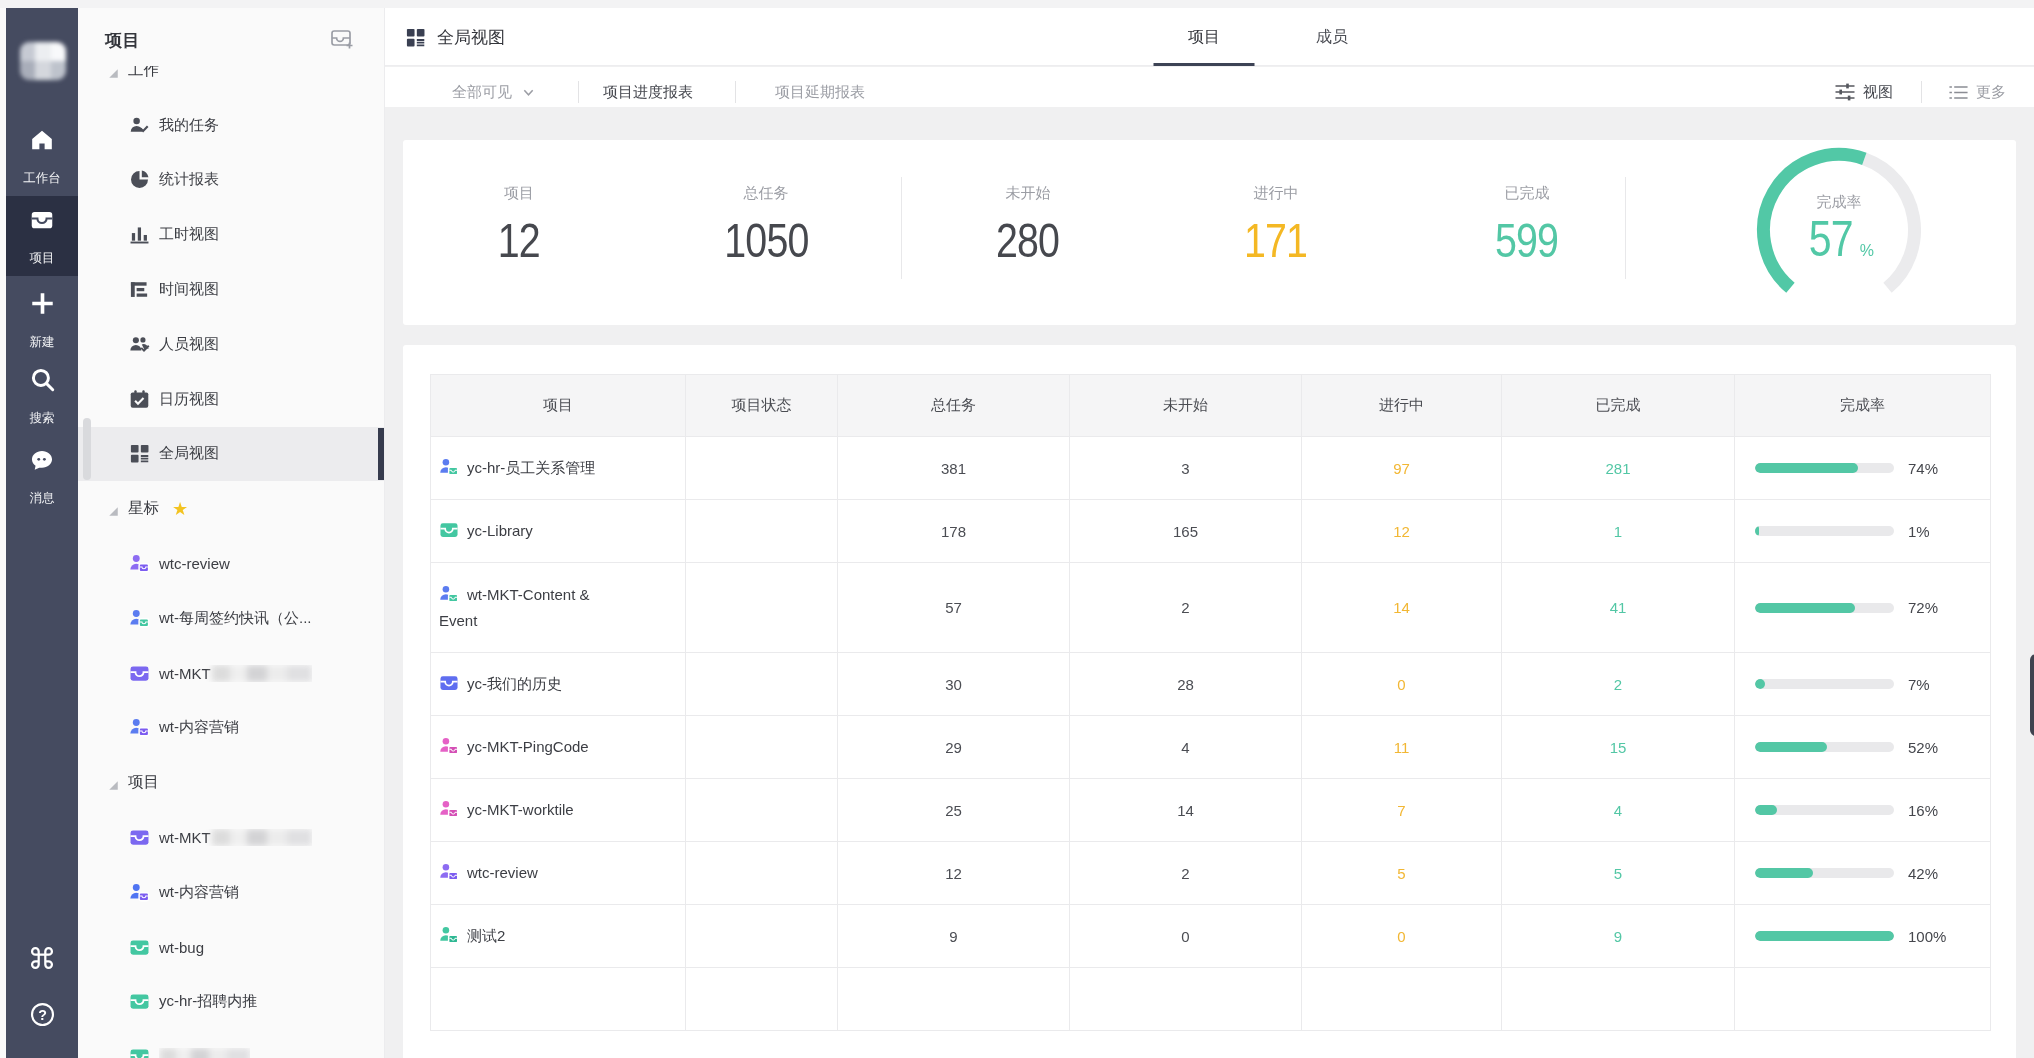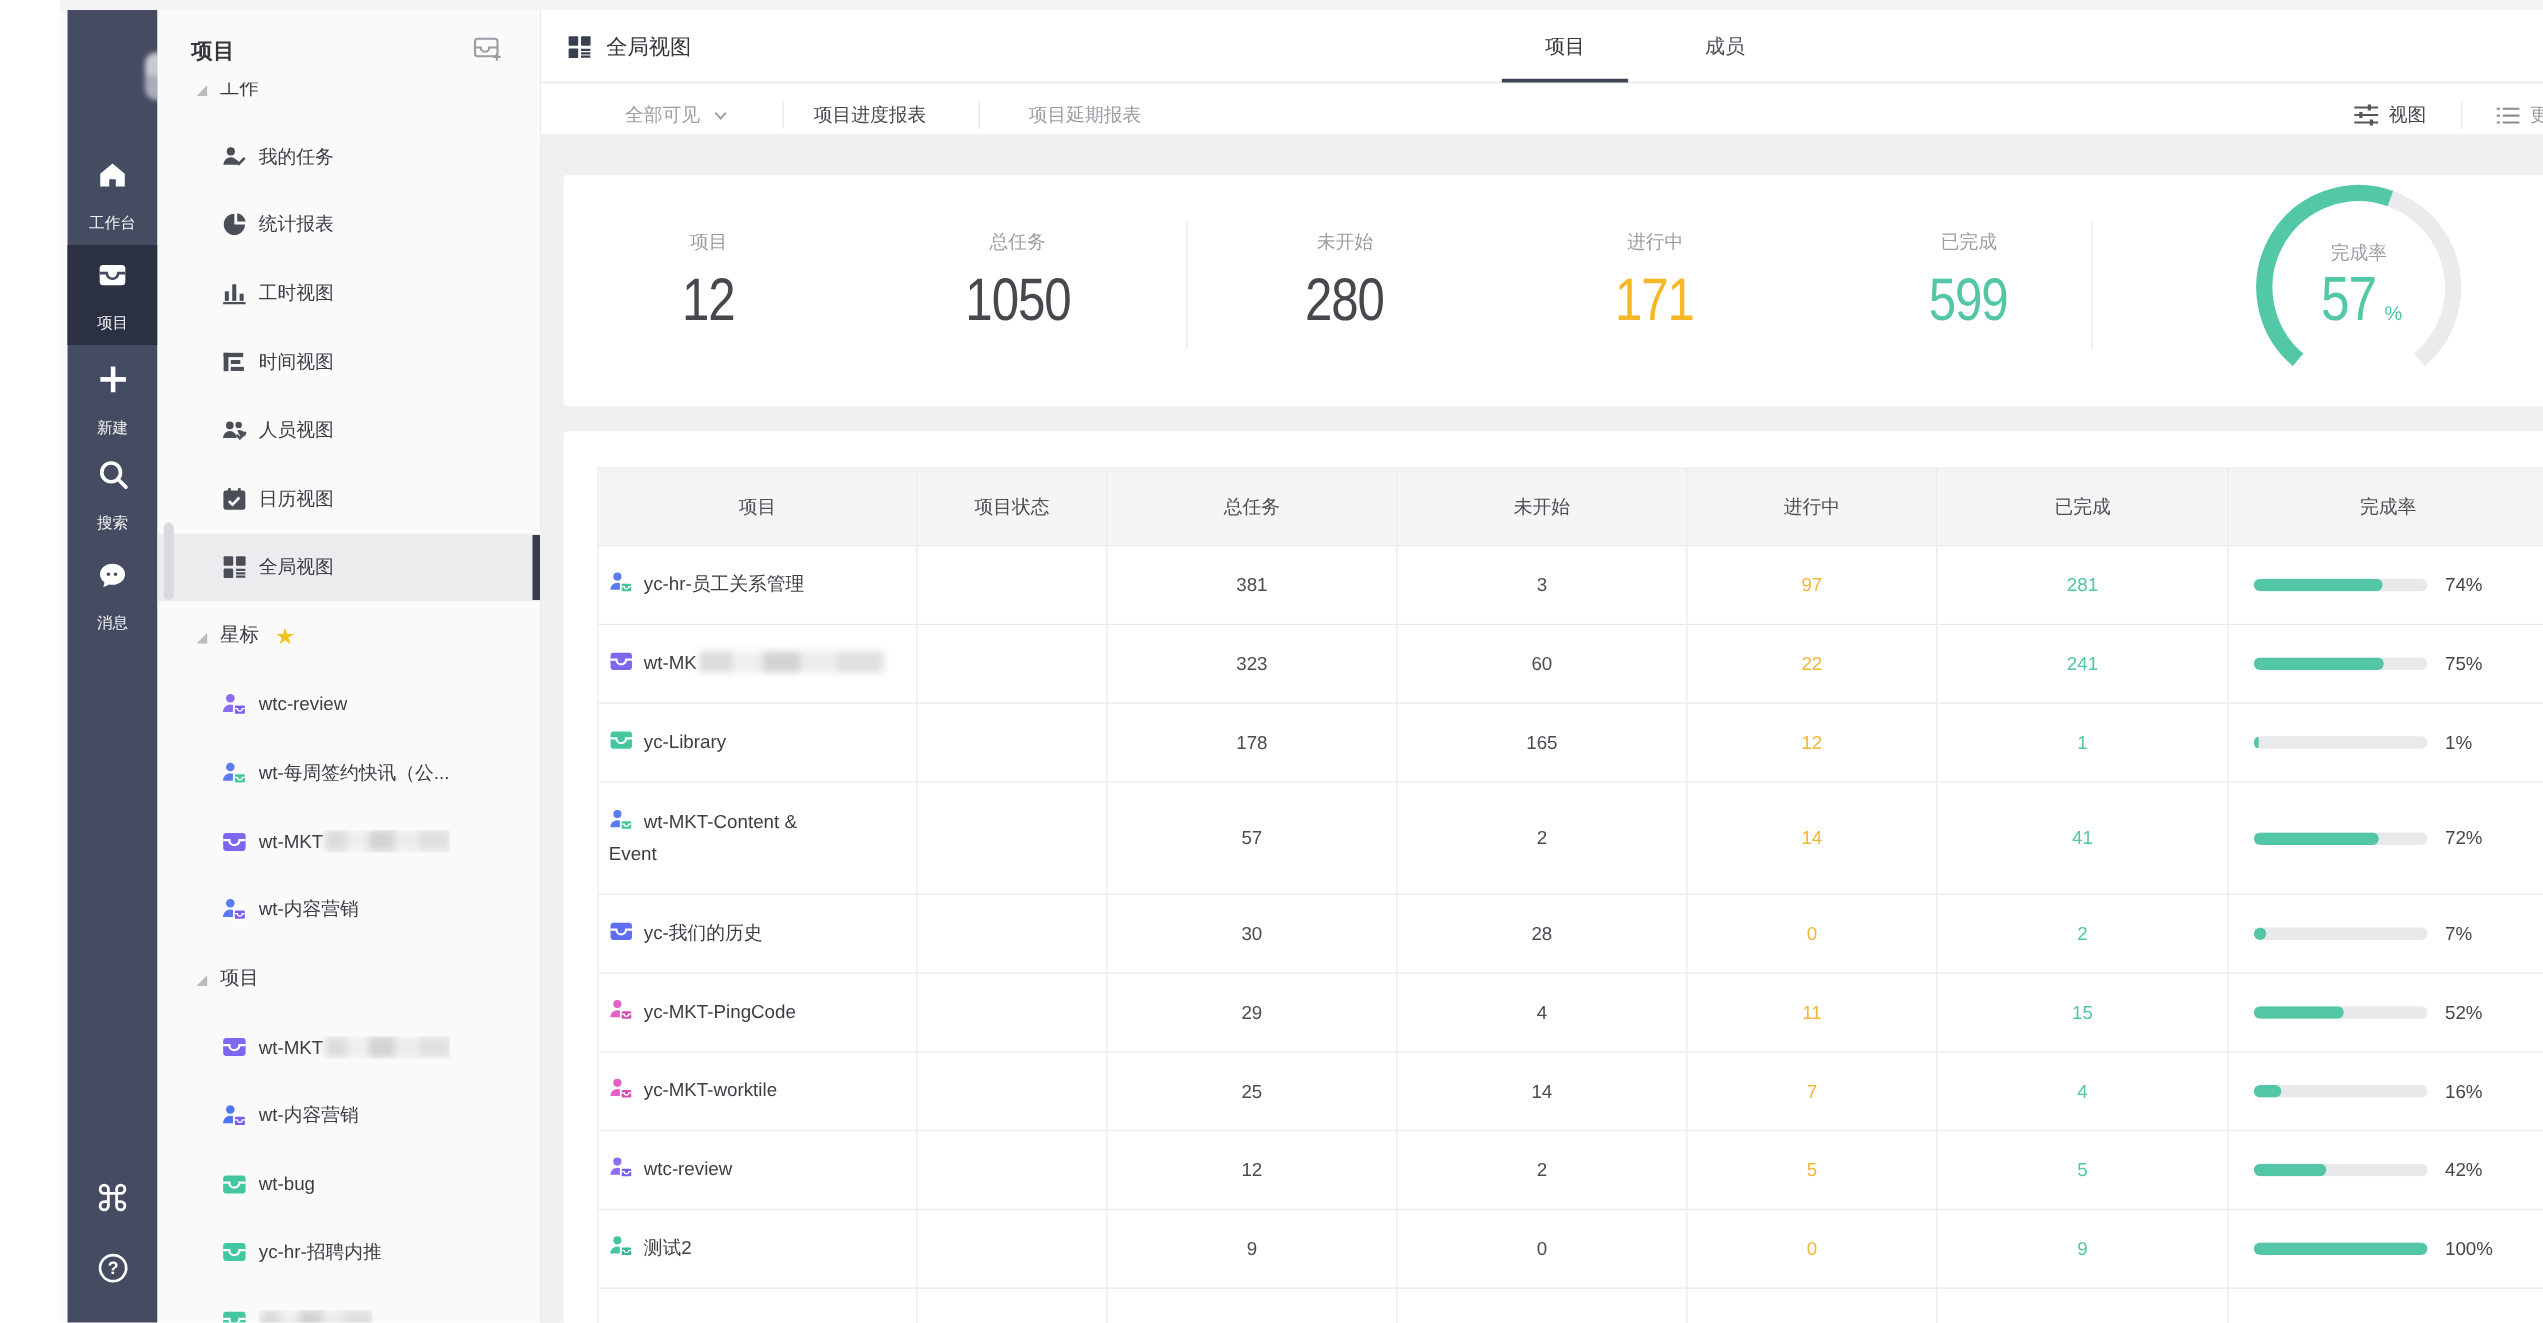--- a/index.html
+++ b/index.html
@@ -1,18 +1,18 @@
 <!DOCTYPE html>
 <html><head>
 <meta charset="utf-8">
 <style>
   * { margin:0; padding:0; box-sizing:border-box; }
   html,body { width:2034px; height:1058px; overflow:hidden; background:#fff;
     font-family:"Liberation Sans", sans-serif; -webkit-font-smoothing:antialiased; }
-  .abs { position:absolute;margin-left:48px; }
+  .abs { position:absolute; }
 
   
   #top-strip { left:0; top:0; width:2034px; height:8px; background:#f3f3f4; }
   #left-strip { left:0; top:8px; width:6px; height:1050px; background:#fafafa; }
 
   
   #rail { left:6px; top:8px; width:72px; height:1050px; background:#454b60; }
   #avatar { left:14px; top:34px; width:46px; height:38px; border-radius:9px; overflow:hidden;
     display:grid; grid-template-columns:1fr 1fr 1fr; grid-template-rows:1fr 1fr; filter:blur(2px); }
   #avatar div:nth-child(1){background:#c6cad3;} #avatar div:nth-child(2){background:#eceef1;}
@@ -477,39 +477,20 @@
                 <div class="rate-wrap">
                   <div class="rate-track">
                     <div class="rate-fill" style="width:103px"></div>
                   </div>
                   <span class="rate-text">74%</span>
                 </div>
               </td>
             </tr>
             <tr>
               <td class="proj-cell"><span class="proj-ico"><svg width="20" height="20" viewBox="0 0 22 22" fill="none">
-                    <rect x="1.6" y="3.6" width="18.8" height="15" rx="2.6" fill="#7b68f0"></rect>
-                    <path d="M1.6 9.6h5.2a4.2 4.2 0 0 0 8.4 0h5.2" stroke="#fff" stroke-width="1.9"></path>
-                  </svg></span><span>wt-MK</span><span class="blur-block" style="width:148px"></span></td>
-              <td></td>
-              <td>323</td>
-              <td>60</td>
-              <td class="amber-cell">22</td>
-              <td class="teal-cell">241</td>
-              <td>
-                <div class="rate-wrap">
-                  <div class="rate-track">
-                    <div class="rate-fill" style="width:104px"></div>
-                  </div>
-                  <span class="rate-text">75%</span>
-                </div>
-              </td>
-            </tr>
-            <tr>
-              <td class="proj-cell"><span class="proj-ico"><svg width="20" height="20" viewBox="0 0 22 22" fill="none">
                     <rect x="1.6" y="3.6" width="18.8" height="15" rx="2.6" fill="#43c7a1"></rect>
                     <path d="M1.6 9.6h5.2a4.2 4.2 0 0 0 8.4 0h5.2" stroke="#fff" stroke-width="1.9"></path>
                   </svg></span><span>yc-Library</span></td>
               <td></td>
               <td>178</td>
               <td>165</td>
               <td class="amber-cell">12</td>
               <td class="teal-cell">1</td>
               <td>
                 <div class="rate-wrap">

